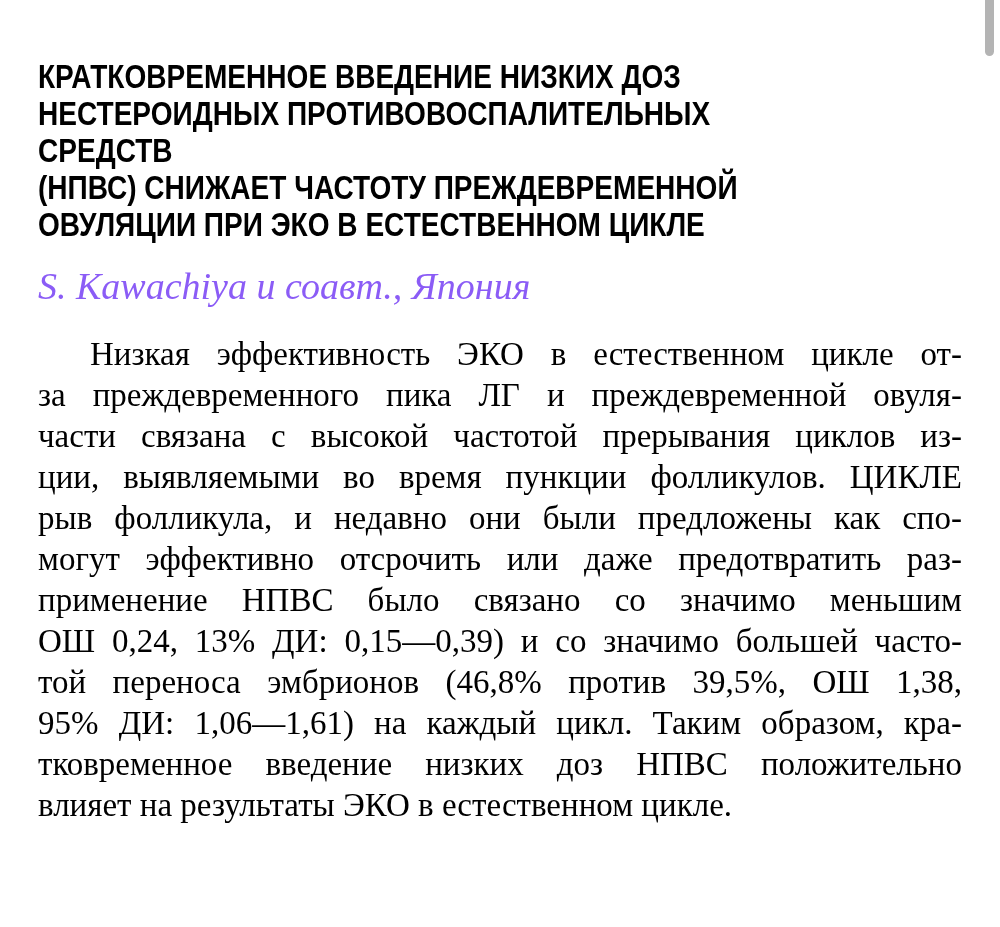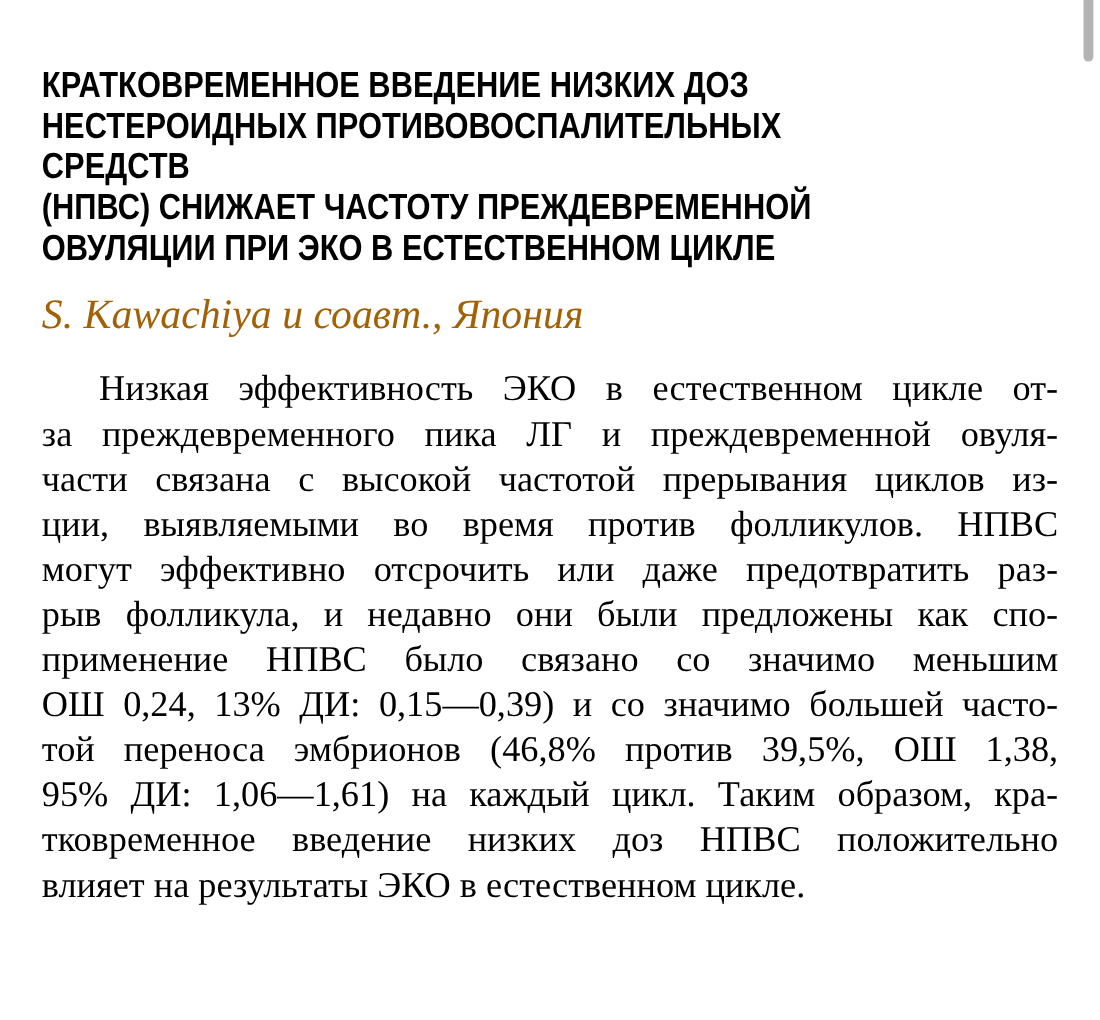--- a/index.html
+++ b/index.html
@@ -42,21 +42,21 @@
     transform-origin: left top;
     margin: 0;
     color: #000000;
   }
   .byline {
     margin-top: 21px;
     font-family: "Liberation Serif", serif;
     font-style: italic;
     font-size: 38px;
     line-height: 44px;
-    color: #a16207;
+    color: #8b5cf6;
   }
   .body-text {
     margin-top: 26px;
     font-family: "Liberation Serif", serif;
     font-size: 33px;
     color: #000000;
   }
   .body-line {
     height: 41px;
     line-height: 41px;
@@ -86,23 +86,23 @@
 НЕСТЕРОИДНЫХ ПРОТИВОВОСПАЛИТЕЛЬНЫХ СРЕДСТВ
 (НПВС) СНИЖАЕТ ЧАСТОТУ ПРЕЖДЕВРЕМЕННОЙ
 ОВУЛЯЦИИ ПРИ ЭКО В ЕСТЕСТВЕННОМ ЦИКЛЕ</h1>
 
     <div class="byline">S. Kawachiya и соавт., Япония</div>
 
     <div class="body-text">
       <div class="body-line first">Низкая эффективность ЭКО в естественном цикле от-</div>
       <div class="body-line">за преждевременного пика ЛГ и преждевременной овуля-</div>
       <div class="body-line">части связана с высокой частотой прерывания циклов из-</div>
-      <div class="body-line">ции, выявляемыми во время против фолликулов. НПВС</div>
+      <div class="body-line">ции, выявляемыми во время пункции фолликулов. ЦИКЛЕ</div>
+      <div class="body-line">рыв фолликула, и недавно они были предложены как спо-</div>
       <div class="body-line">могут эффективно отсрочить или даже предотвратить раз-</div>
-      <div class="body-line">рыв фолликула, и недавно они были предложены как спо-</div>
       <div class="body-line">применение НПВС было связано со значимо меньшим</div>
       <div class="body-line">ОШ 0,24, 13% ДИ: 0,15—0,39) и со значимо большей часто-</div>
       <div class="body-line">той переноса эмбрионов (46,8% против 39,5%, ОШ 1,38,</div>
       <div class="body-line">95% ДИ: 1,06—1,61) на каждый цикл. Таким образом, кра-</div>
       <div class="body-line">тковременное введение низких доз НПВС положительно</div>
       <div class="body-line last">влияет на результаты ЭКО в естественном цикле.</div>
     </div>
 
   </div>
 </div>

